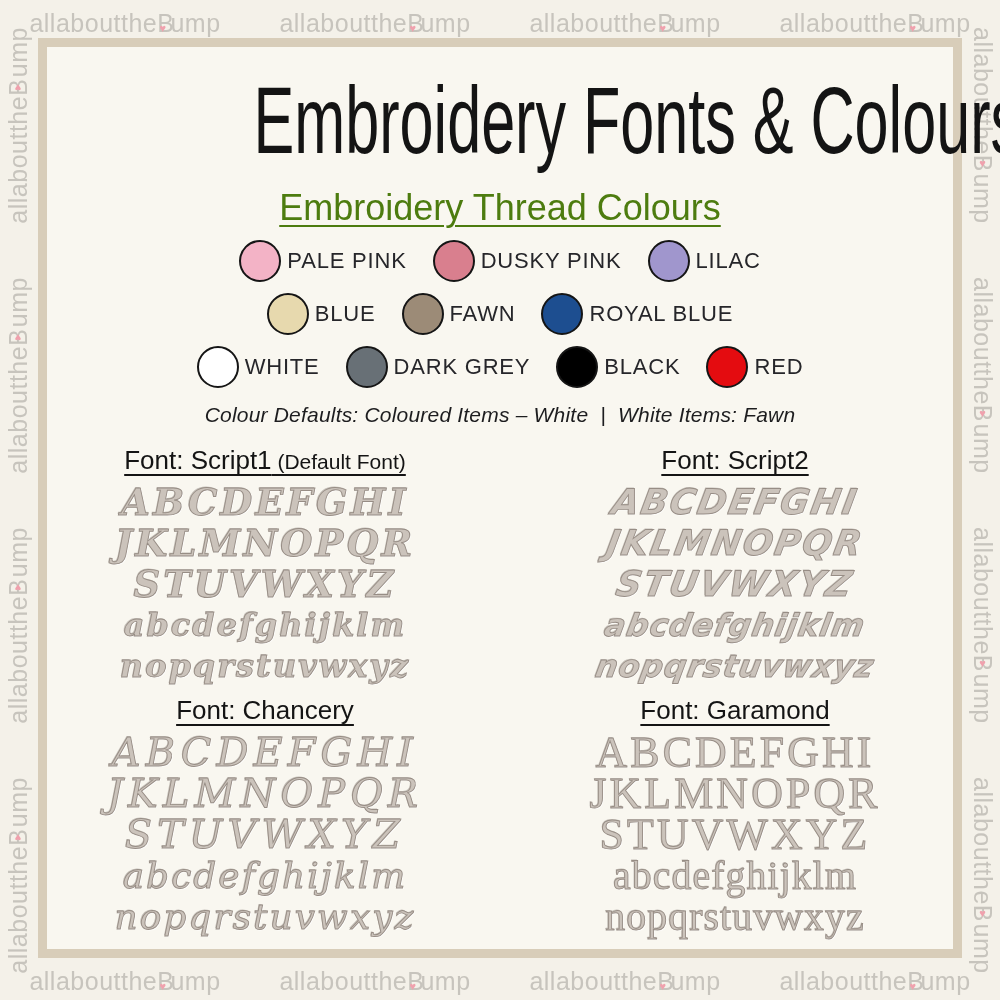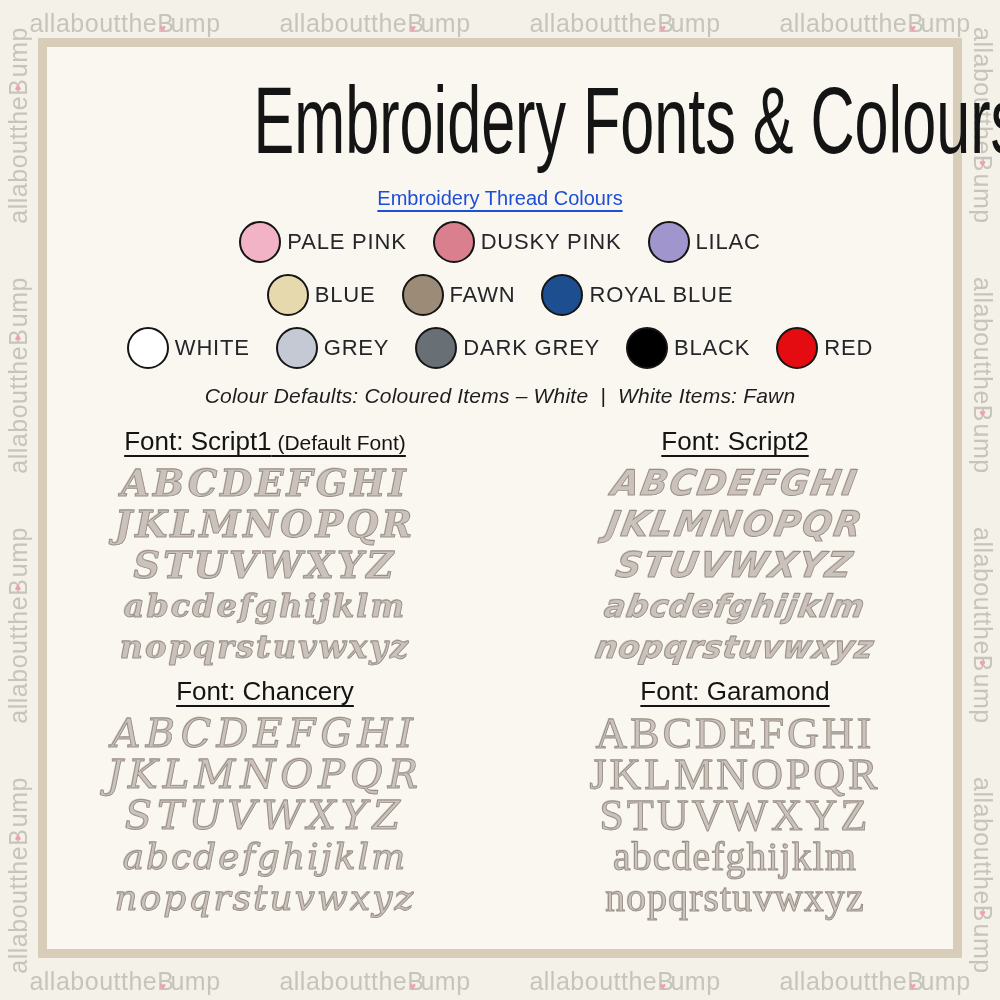--- a/index.html
+++ b/index.html
@@ -24,22 +24,22 @@
   
   .frame{position:absolute;left:38px;top:38px;width:924px;height:920px;
          border:9px solid #d8cdb9;background:#f9f7f0;box-sizing:border-box;text-align:center;}
 
   
   .title{margin:26px 0 0;height:96px;line-height:96px;font-weight:400;}
   .title-inner{display:inline-block;font-size:94px;color:#141414;transform:scaleX(.65);
                transform-origin:center;white-space:nowrap;}
 
   
-  .thread-heading{display:inline-block;margin:18px auto 0;font-size:20px;font-weight:400;
-                  color:#1d4ed8;text-decoration:underline;text-underline-offset:5px;
+  .thread-heading{display:inline-block;margin:18px auto 0;font-size:36px;font-weight:400;
+                  color:#4d7c0f;text-decoration:underline;text-underline-offset:5px;
                   text-decoration-thickness:1.5px;}
   .swatch-rows{margin-top:2px;}
   .swatch-row{display:flex;justify-content:center;align-items:center;gap:26px;margin-top:11px;}
   .swatch-item{display:flex;align-items:center;gap:6px;text-align:center;}
   .swatch-circle{width:42px;height:42px;border-radius:50%;border:2px solid #151515;
                  box-sizing:border-box;flex:none;}
   .swatch-label{font-size:22px;letter-spacing:.8px;color:#26262a;white-space:nowrap;}
   .defaults{margin:15px 0 0;font-size:21px;font-style:italic;color:#1d1d1f;letter-spacing:.2px;}
 
   
@@ -146,24 +146,20 @@
               <span class="swatch-circle" style="background: rgb(29, 78, 144);"></span>
               <span class="swatch-label">ROYAL BLUE</span>
             </div>
           </div>
           <div class="swatch-row">
             <div class="swatch-item">
               <span class="swatch-circle" style="background: rgb(255, 255, 255);"></span>
               <span class="swatch-label">WHITE</span>
             </div>
             <div class="swatch-item">
-              <span class="swatch-circle" style="background: rgb(196, 201, 212);"></span>
-              <span class="swatch-label">GREY</span>
-            </div>
-            <div class="swatch-item">
               <span class="swatch-circle" style="background: rgb(104, 112, 118);"></span>
               <span class="swatch-label">DARK GREY</span>
             </div>
             <div class="swatch-item">
               <span class="swatch-circle" style="background: rgb(0, 0, 0);"></span>
               <span class="swatch-label">BLACK</span>
             </div>
             <div class="swatch-item">
               <span class="swatch-circle" style="background: rgb(228, 12, 16);"></span>
               <span class="swatch-label">RED</span>

